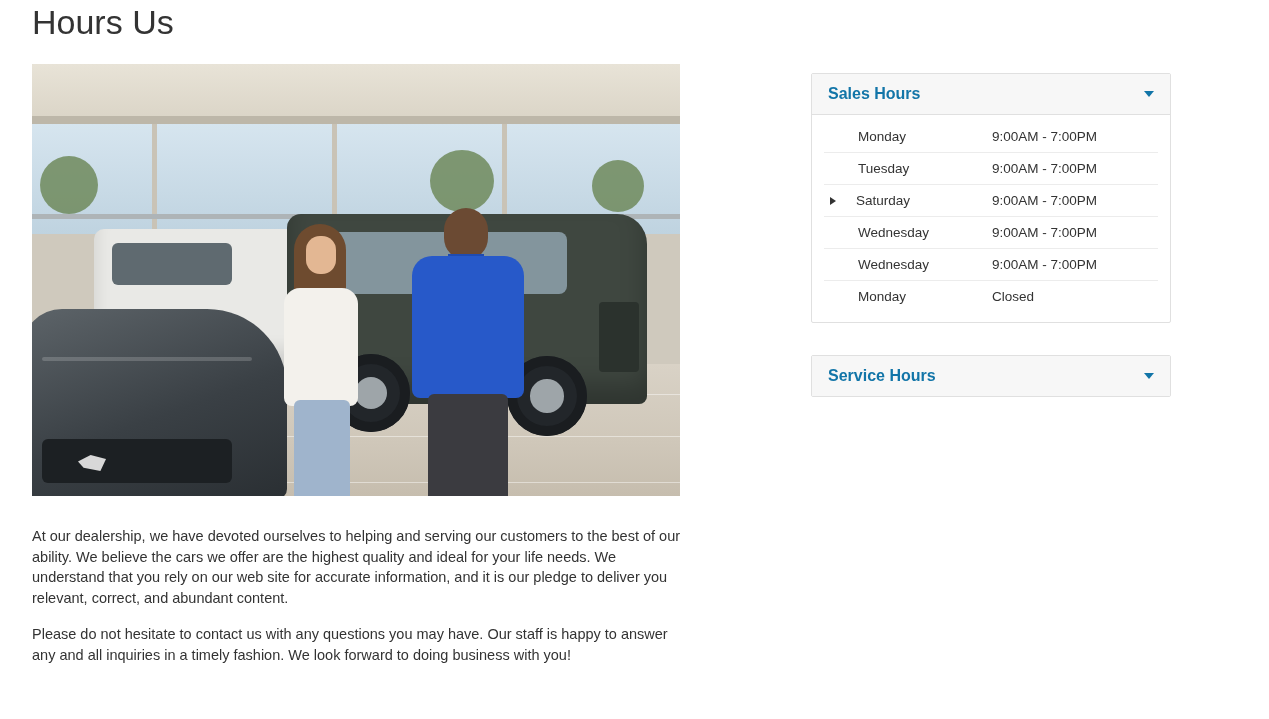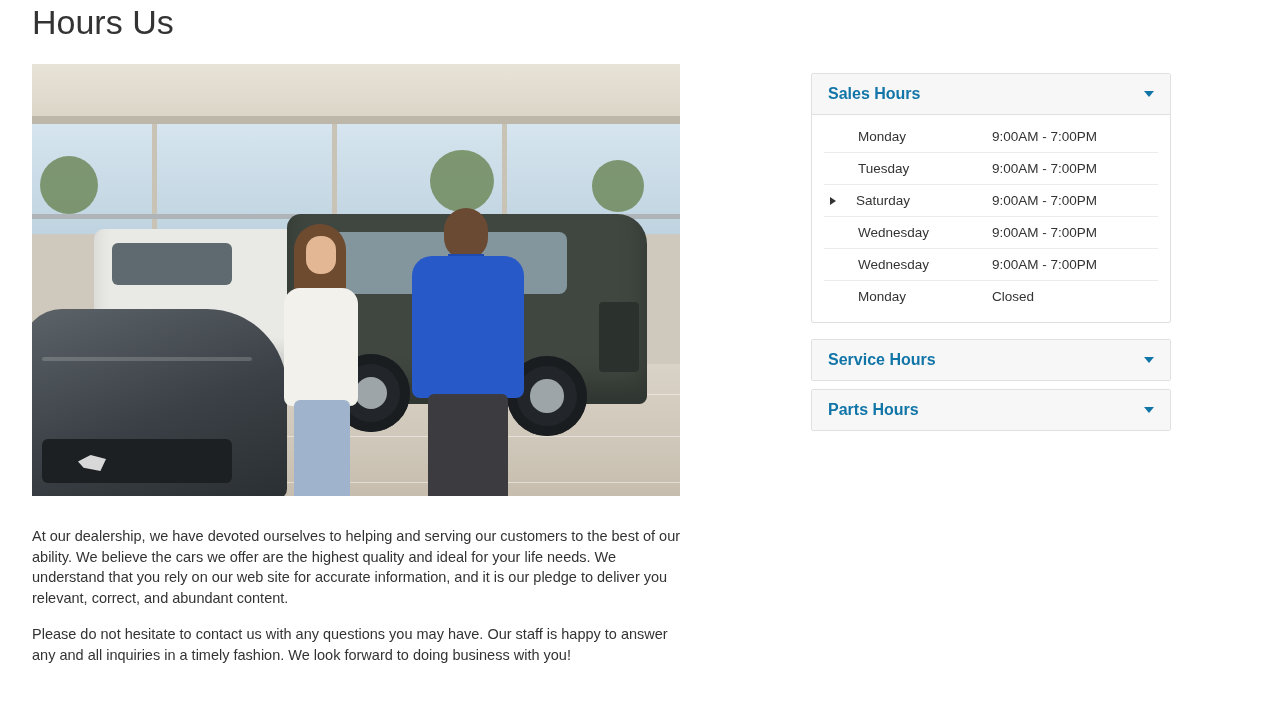--- a/index.html
+++ b/index.html
@@ -346,28 +346,22 @@
         <div class="hours-row">
           <span class="day-cell">
             <span class="spacer-marker"></span>
             <span>Monday</span>
           </span>
           <span class="time-cell">Closed</span>
         </div>
       </div>
     </div>
 
-    <div class="panel collapsed" style="margin-top:16px;">
+    <div class="panel collapsed" style="margin-top:32px;">
       <div class="panel-head">
         <span class="panel-title">Service Hours</span>
         <span class="caret"></span>
       </div>
     </div>
 
-    <div class="panel collapsed" style="margin-top:5px;">
-      <div class="panel-head">
-        <span class="panel-title">Parts Hours</span>
-        <span class="caret"></span>
-      </div>
-    </div>
 
   </div>
 </div>
 
 </body></html>

